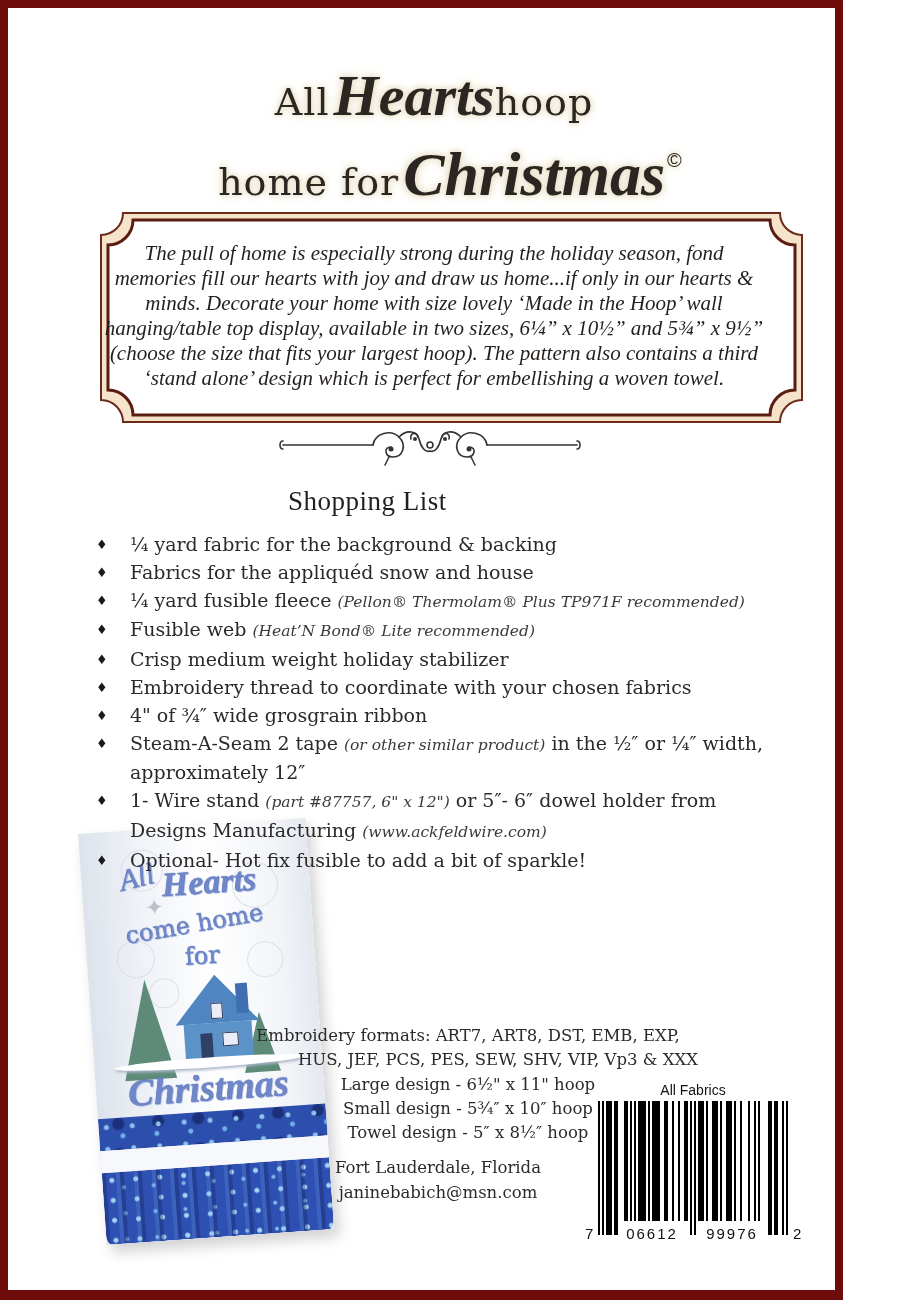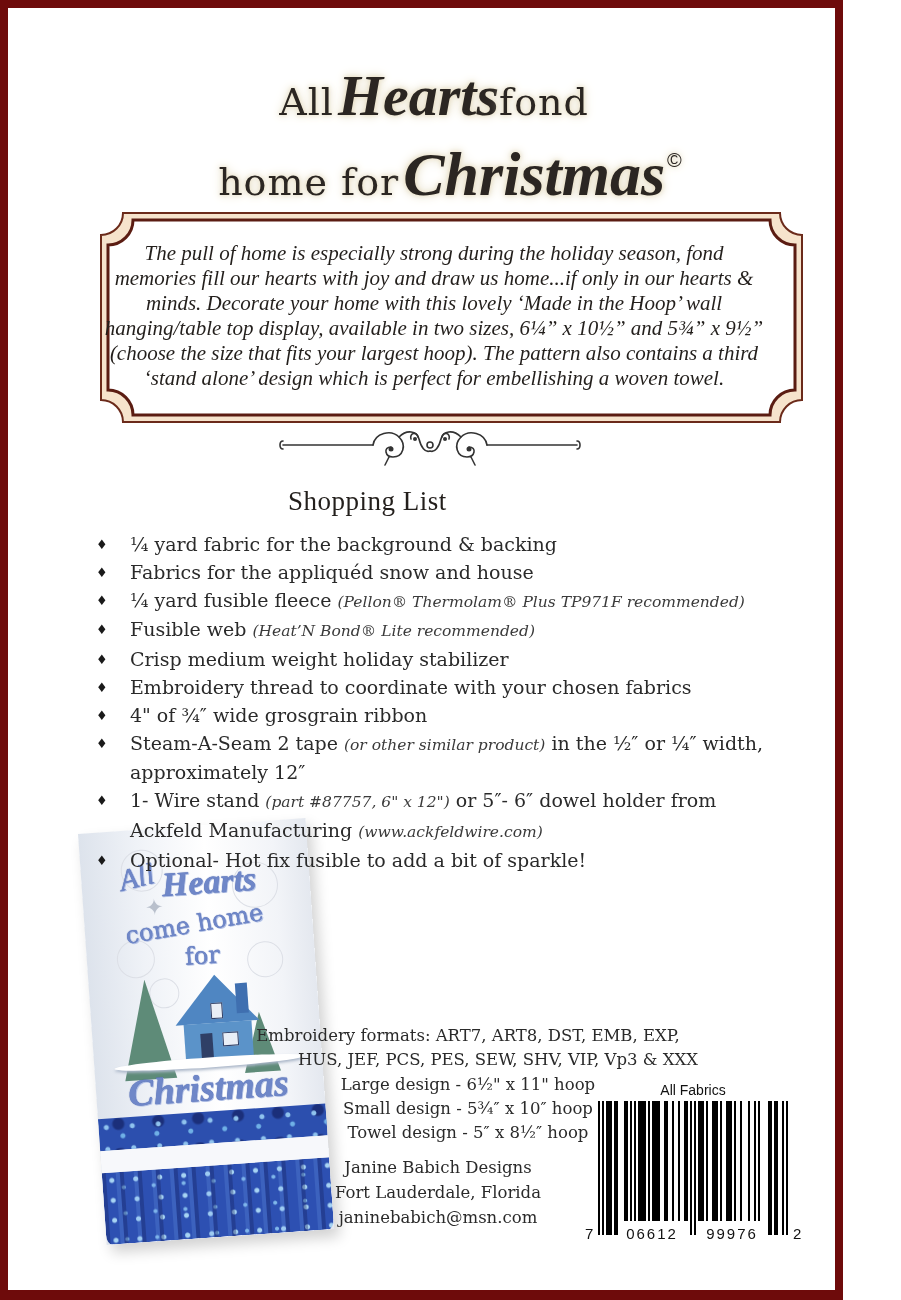--- a/index.html
+++ b/index.html
@@ -69,35 +69,35 @@
       font-family:"Liberation Sans", sans-serif; font-size:14px; color:#111; }
     .barcode { position:absolute; left:575px; top:1090px; }
   </style>
 </head>
 <body>
 
 <div class="card">
 
   <div class="title-line" style="left:10px; top:52px; width:832px; height:72px; line-height:72px;">
     <span class="t-small">All</span>
-    <span class="t-script" style="font-size:58px;">Hearts</span><span class="t-small">fond</span>
+    <span class="t-script" style="font-size:58px;">Hearts</span><span class="t-small">hoop</span>
   </div>
   <div class="title-line" style="left:26px; top:112px; width:832px; height:80px; line-height:80px;">
     <span class="t-small">home for</span>
     <span class="t-script" style="font-size:62px;">Christmas</span><span class="t-copy">©</span>
   </div>
 
   <svg class="desc-frame" width="712" height="220" viewBox="0 0 712 220">
     <path d="M27 5 L684 5 A22 22 0 0 0 706 27 L706 192 A22 22 0 0 0 684 214 L27 214 A22 22 0 0 0 5 192 L5 27 A22 22 0 0 0 27 5 Z" fill="#f6e3cc" stroke="#6b2a1a" stroke-width="2"></path>
     <path d="M37 12 L674 12 A25 25 0 0 0 699 37 L699 182 A25 25 0 0 0 674 207 L37 207 A25 25 0 0 0 12 182 L12 37 A25 25 0 0 0 37 12 Z" fill="#ffffff" stroke="#5b1c12" stroke-width="3"></path>
   </svg>
   <div class="desc-text">
     <span class="desc-line">The pull of home is especially strong during the holiday season, fond</span>
     <span class="desc-line">memories fill our hearts with joy and draw us home...if only in our hearts &amp;</span>
-    <span class="desc-line">minds. Decorate your home with this lovely ‘Made in the Hoop’ wall</span>
+    <span class="desc-line">minds. Decorate your home with size lovely ‘Made in the Hoop’ wall</span>
     <span class="desc-line">hanging/table top display, available in two sizes, 6¼” x 10½” and 5¾” x 9½”</span>
     <span class="desc-line">(choose the size that fits your largest hoop).  The pattern also contains a third</span>
     <span class="desc-line">‘stand alone’ design which is perfect for embellishing a woven towel.</span>
   </div>
 
   <svg class="abs" style="left:267px; top:419px;" width="310" height="44" viewBox="0 0 310 44">
     <g fill="none" stroke="#333" stroke-width="1.6" stroke-linecap="round">
       <line x1="8" y1="18" x2="98" y2="18"></line>
       <line x1="212" y1="18" x2="302" y2="18"></line>
       <path d="M8 14 C4 14, 4 22, 8 22"></path>
@@ -151,21 +151,21 @@
       <span>4" of ¾″ wide grosgrain ribbon</span>
     </li>
     <li class="shop-item">
       <span class="bullet">♦</span>
       <span>Steam-A-Seam 2 tape </span><span class="note">(or other similar product)</span><span> in the ½″ or ¼″ width,</span><br>
       <span>approximately 12″</span>
     </li>
     <li class="shop-item">
       <span class="bullet">♦</span>
       <span>1- Wire stand </span><span class="note">(part #87757, 6" x 12")</span><span> or 5″- 6″ dowel holder from</span><br>
-      <span>Ackfeld Manufacturing </span><span class="note">(www.ackfeldwire.com)</span>
+      <span>Designs Manufacturing </span><span class="note">(www.ackfeldwire.com)</span>
     </li>
     <li class="shop-item">
       <span class="bullet">♦</span>
       <span>Optional- Hot fix fusible to add a bit of sparkle!</span>
     </li>
   </ul>
 
   <div class="towel">
     <div class="swirl" style="left:40px; top:20px; width:40px; height:40px;"></div>
     <div class="swirl" style="left:150px; top:40px; width:44px; height:44px;"></div>
@@ -200,21 +200,20 @@
 
   <div class="formats">
     <span class="fmt-line">Embroidery formats: ART7, ART8, DST, EMB, EXP,</span>
     <span class="fmt-line l2">HUS, JEF, PCS, PES, SEW, SHV, VIP, Vp3 &amp; XXX</span>
     <span class="fmt-line">Large design - 6½" x 11" hoop</span>
     <span class="fmt-line">Small design - 5¾″ x 10″ hoop</span>
     <span class="fmt-line">Towel design - 5″ x 8½″ hoop</span>
   </div>
 
   <div class="contact">
-    <div>Janine Babich Designs</div>
     <div>Fort Lauderdale, Florida</div>
     <div>janinebabich@msn.com</div>
   </div>
 
   <div class="barcode-label">All Fabrics</div>
   <svg class="barcode" id="barcode-svg" width="225" height="150" viewBox="0 0 225 150">
     <g id="barcode-bars" fill="#000">
         <rect x="15" y="3" width="2" height="134"></rect>
         <rect x="19" y="3" width="2" height="134"></rect>
         <rect x="23" y="3" width="2" height="134"></rect>

